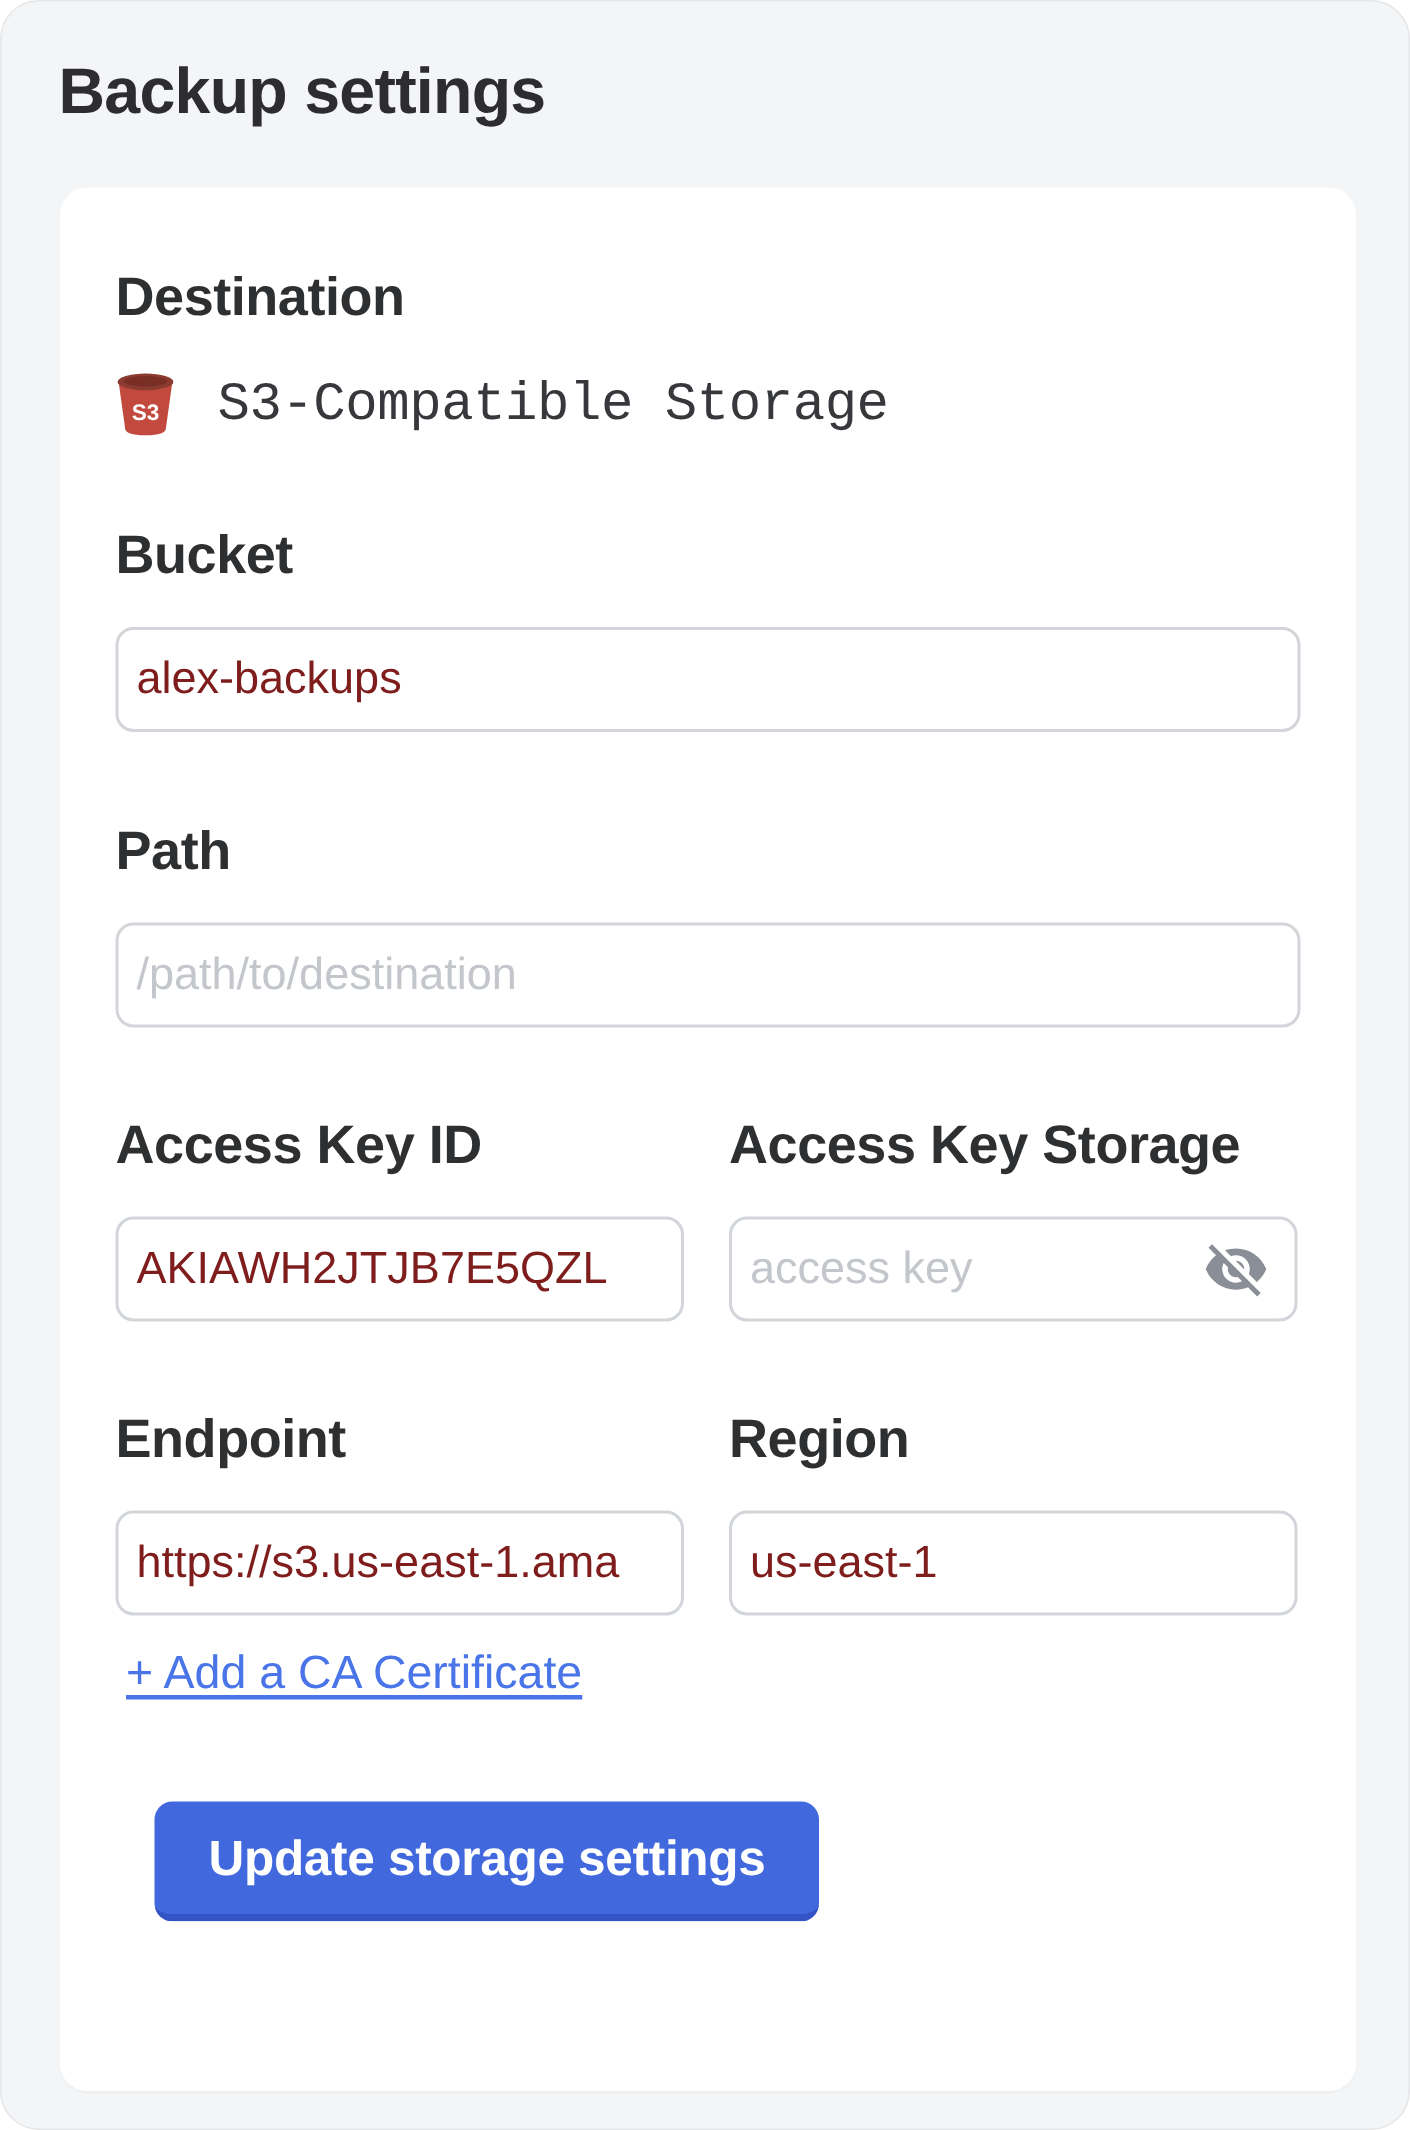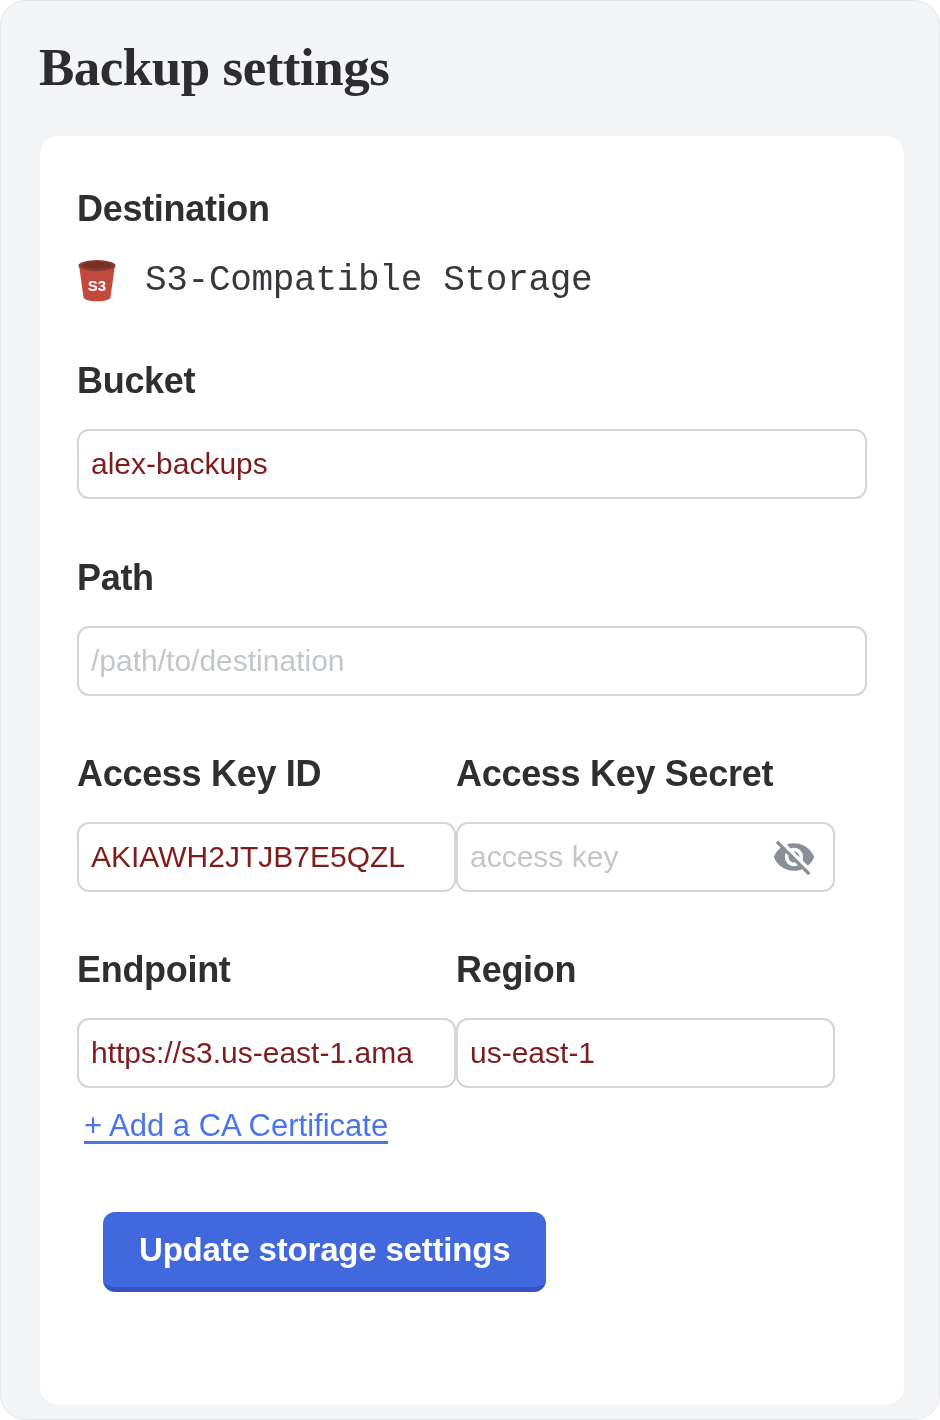--- a/index.html
+++ b/index.html
@@ -11,25 +11,24 @@
   }
   .page {
     width: 940px; height: 1420px;
     background: #f4f5f7;
     border: 1px solid #e5e6e8;
     border-radius: 26px;
     overflow: hidden;
   }
   .page-title {
     margin: 36px 0 0 38px;
-    font-size: 53px;
+    font-size: 43px;
     font-weight: 700;
     color: #2d2d2f;
     letter-spacing: -0.5px;
-    font-family: Liberation Serif, serif;
   }
   .card {
     margin: 39px 38px 0 39px;
     width: 864px;
     height: 1269px;
     background: #ffffff;
     border-radius: 18px;
     box-shadow: 0 1px 2px rgba(0,0,0,0.03);
     padding: 52px 37px 0 37px;
   }
@@ -67,20 +66,21 @@
     font-family: "Liberation Sans", "DejaVu Sans", sans-serif;
     font-size: 30px;
     color: #7f1d1d;
     outline: none;
   }
   .text-input::placeholder { color: #c3c6cb; opacity: 1; }
   .mb-58 { margin-bottom: 58px; }
   .mb-57 { margin-bottom: 57px; }
   .two-col {
     display: flex;
+    gap: 30px;
   }
   .col { width: 379px; }
   .input-wrap { position: relative; }
   .eye-icon {
     position: absolute;
     right: 18px;
     top: 50%;
     transform: translateY(-50%);
     width: 46px; height: 46px;
     cursor: pointer;
@@ -137,21 +137,21 @@
     </div>
 
     <div class="field-label input-label">Bucket</div>
     <input class="text-input mb-58" type="text" value="alex-backups" style="">
 
     <div class="field-label input-label">Path</div>
     <input class="text-input mb-57" type="text" placeholder="/path/to/destination" style="">
 
     <div class="two-col">
       <div class="col field-label input-label">Access Key ID</div>
-      <div class="col field-label input-label">Access Key Secret</div>
+      <div class="col field-label input-label">Access Key Storage</div>
     </div>
     <div class="two-col mb-57">
       <div class="col input-wrap">
         <input class="text-input" type="text" value="AKIAWH2JTJB7E5QZL" style="">
       </div>
       <div class="col input-wrap">
         <input class="text-input" type="text" style="padding-right: 80px;" placeholder="access key">
         <span class="eye-icon">
           <svg viewBox="0 0 24 24" aria-hidden="true">
             <path fill="#8a8f97" d="M12 7c2.76 0 5 2.24 5 5 0 .65-.13 1.26-.36 1.83l2.92 2.92c1.51-1.26 2.7-2.89 3.43-4.75-1.73-4.39-6-7.5-11-7.5-1.4 0-2.74.25-3.98.7l2.16 2.16C10.74 7.13 11.35 7 12 7zM2 4.27l2.28 2.28.46.46C3.08 8.3 1.78 10.02 1 12c1.73 4.39 6 7.5 11 7.5 1.55 0 3.03-.3 4.38-.84l.42.42L19.73 22 21 20.73 3.27 3 2 4.27zM7.53 9.8l1.55 1.55c-.05.21-.08.43-.08.65 0 1.66 1.34 3 3 3 .22 0 .44-.03.65-.08l1.55 1.55c-.67.33-1.41.53-2.2.53-2.76 0-5-2.24-5-5 0-.79.2-1.53.53-2.2zm4.31-.78l3.15 3.15.02-.16c0-1.66-1.34-3-3-3l-.17.01z"></path>

